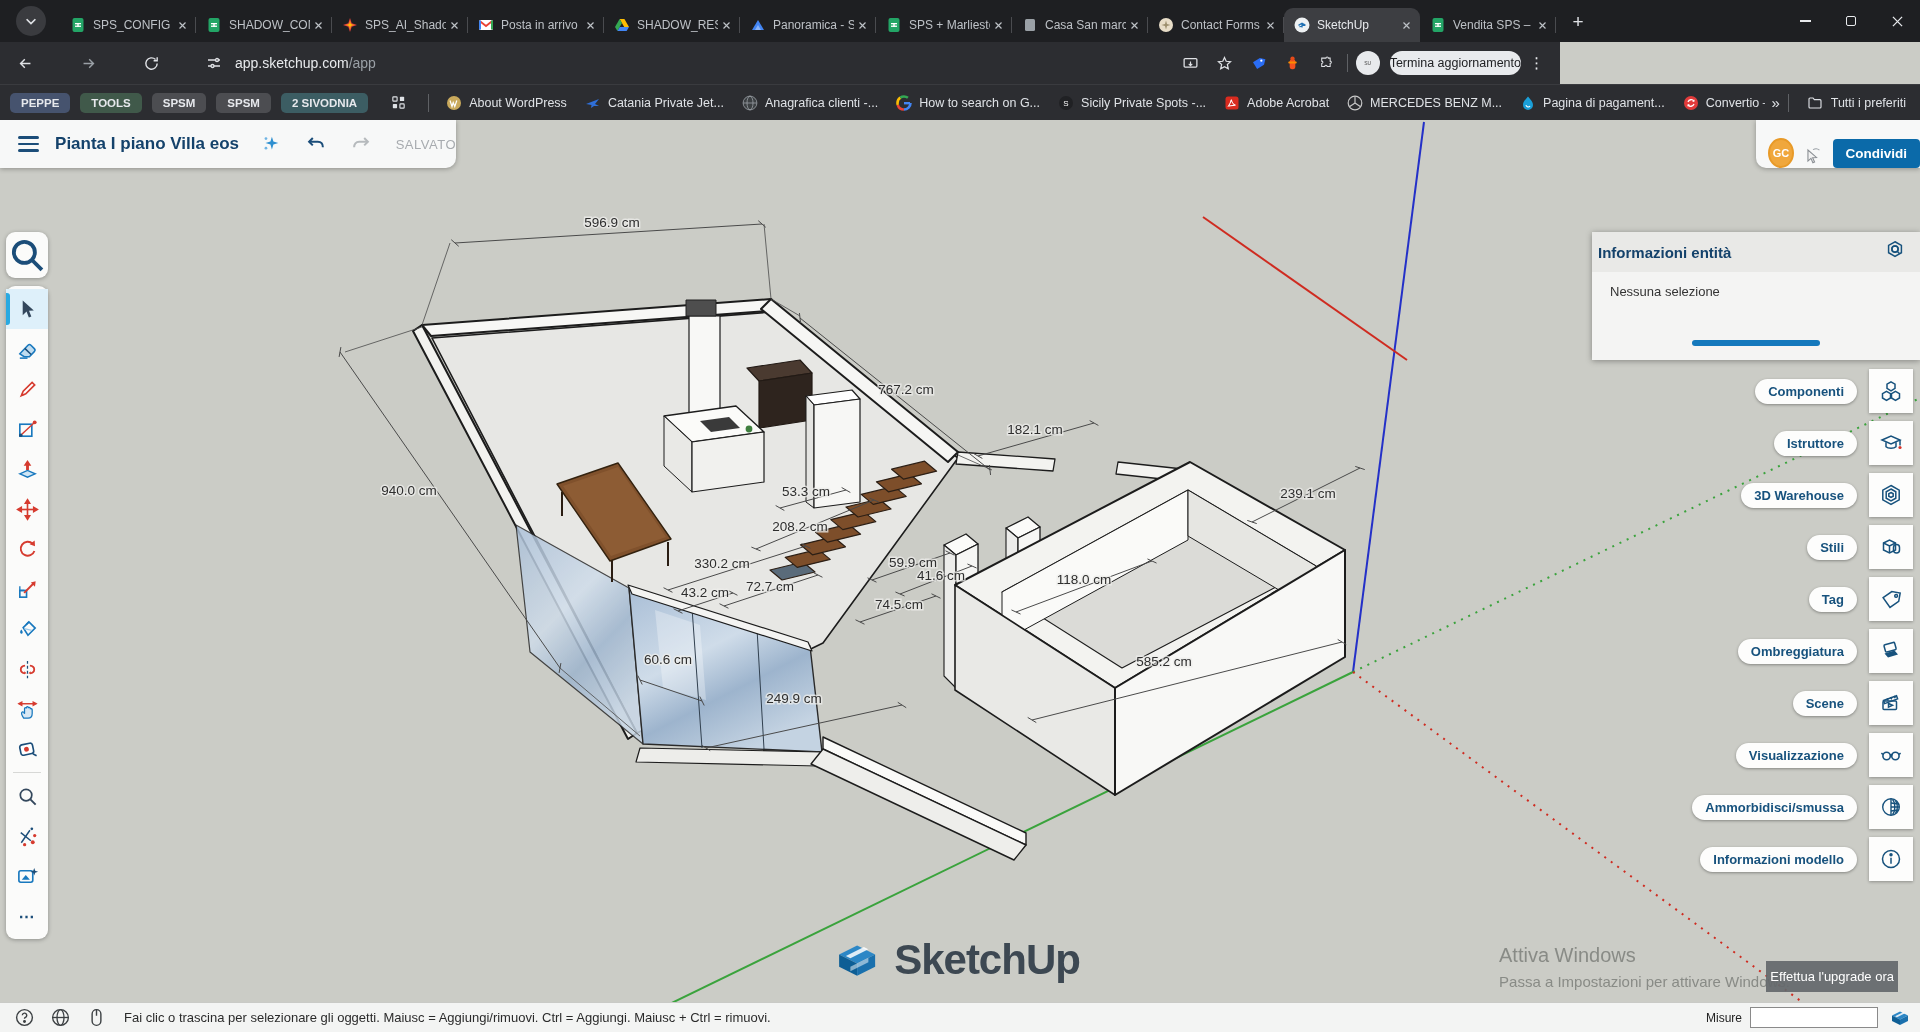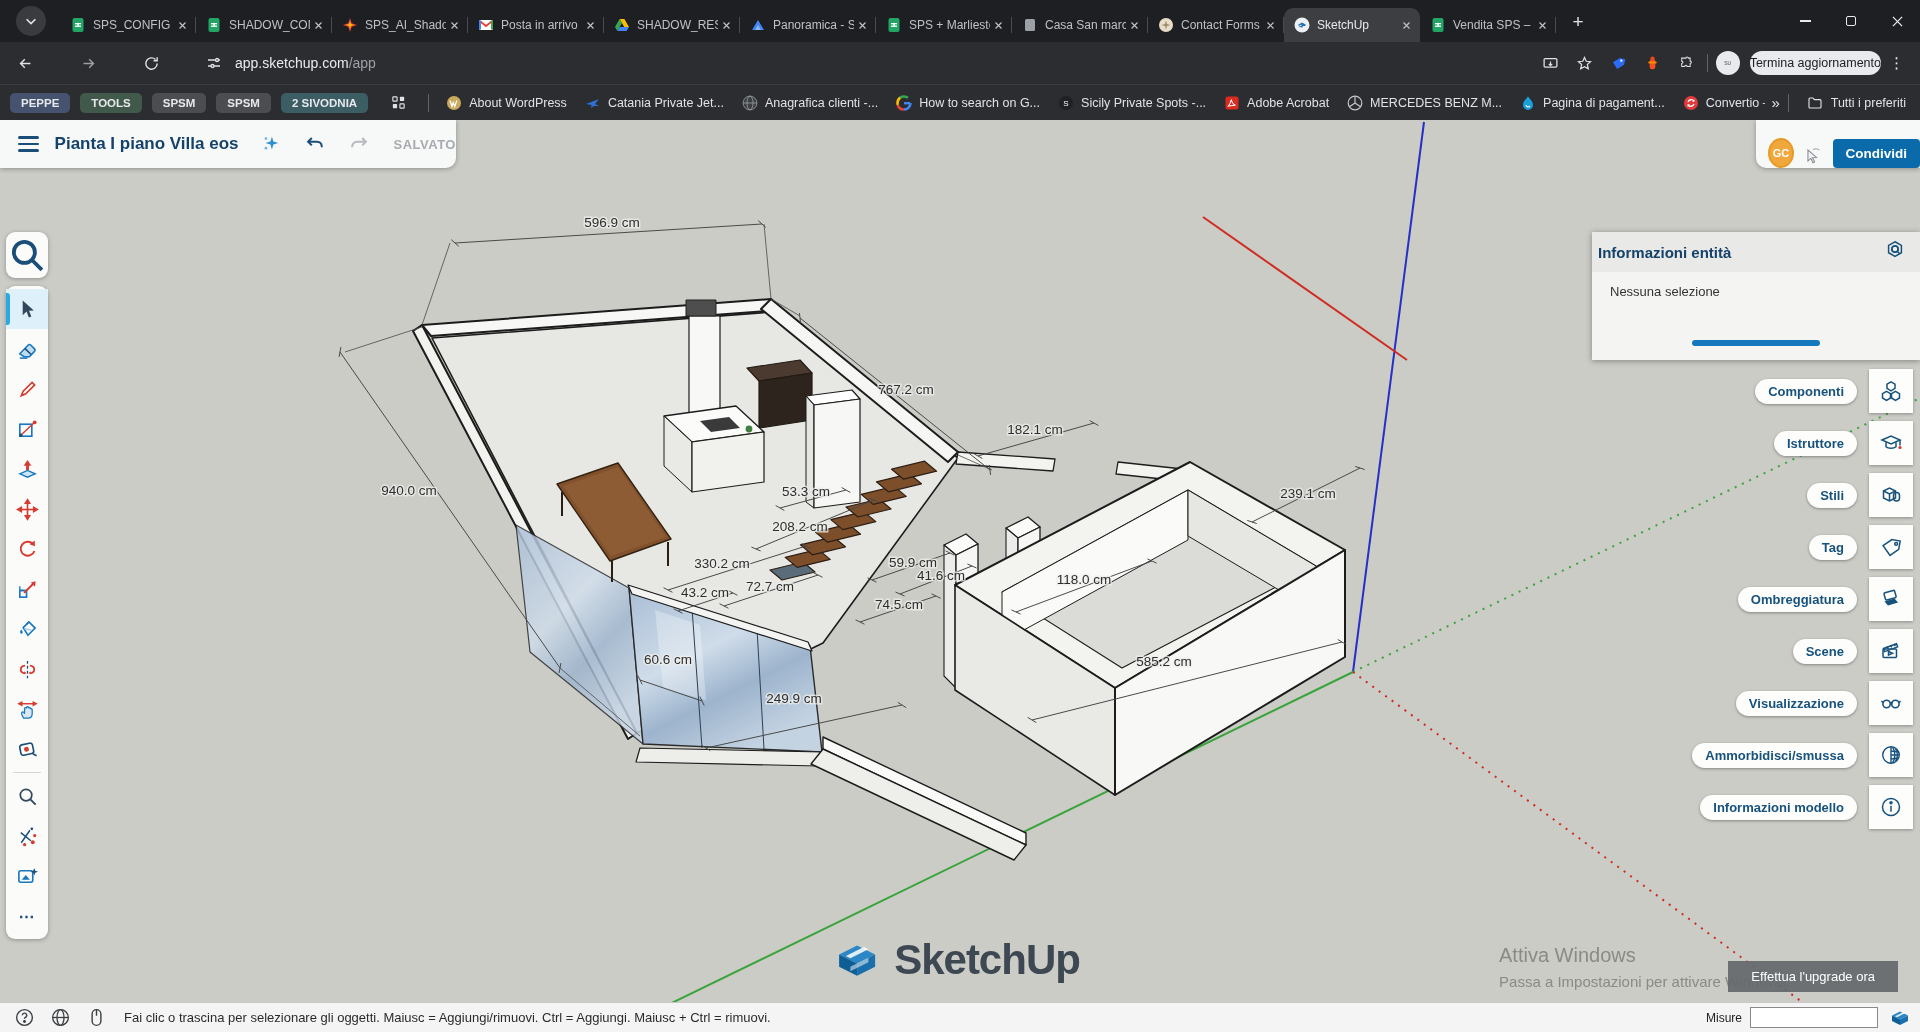--- a/index.html
+++ b/index.html
@@ -17,21 +17,21 @@
   .tab .tlabel { flex:1; white-space:nowrap; overflow:hidden; }
   .tab .tclose { width:16px; height:16px; border-radius:50%; display:flex; align-items:center; justify-content:center; flex:none; }
   .tab .tclose svg { width:9px; height:9px; stroke:#bdc1c6; }
   #newtab { width:28px; height:28px; margin:0 0 6px 8px; display:flex; align-items:center; justify-content:center; color:#dfe1e5; font-size:19px; flex:none; }
   #win-controls { margin-left:auto; display:flex; height:42px; }
   .winbtn { width:46px; height:42px; display:flex; align-items:center; justify-content:center; }
   .winbtn .min { width:11px; height:1.5px; background:#e8eaed; }
   .winbtn .max { width:10px; height:10px; border:1.4px solid #e8eaed; border-radius:2px; }
   .winbtn svg { width:11px; height:11px; stroke:#e8eaed; }
 
-  #addressbar { position:absolute; top:42px; left:0; width:1920px; height:42px; background:#2c2d31; display:flex; align-items:center; z-index:50;gap:25px; }
+  #addressbar { position:absolute; top:42px; left:0; width:1560px; height:42px; background:#2c2d31; display:flex; align-items:center; z-index:50;gap:25px; }
   .nav-ic { width:26px; height:26px; margin-left:12px; display:flex; align-items:center; justify-content:center; }
   .nav-ic svg { width:17px; height:17px; }
   #omnibox { display:flex; align-items:center; margin-left:16px; flex:1; height:32px; }
   #omnibox .site-ic { width:18px; height:18px; margin-right:12px; }
   #url { font-size:14px; color:#e8eaed; }
   #url .path { color:#9aa0a6; }
   .addr-right { display:flex; align-items:center; margin-right:10px; }
   .ext-ic { width:24px; height:24px; margin-left:10px; display:flex; align-items:center; justify-content:center; }
   .ext-ic svg { width:17px; height:17px; }
   .vsep { width:1px; height:18px; background:#5f6165; margin:0 8px; }
@@ -53,21 +53,21 @@
   #canvas-area { position:absolute; top:120px; left:0; width:1920px; height:912px; background:#cbccc6; }
   #scene { position:absolute; top:0; left:0; width:1920px; height:912px; }
   svg text { font-family:"Liberation Sans", sans-serif; }
 
   #su-header { position:absolute; top:0; left:0; height:48px; width:456px; background:#f7f8f8; border-radius:0 0 10px 0; box-shadow:0 1px 5px rgba(0,0,0,.3); display:flex; align-items:center; z-index:20; }
   #hamburger { width:22px; margin:0 16px 0 18px; display:flex; flex-direction:column; gap:4px; }
   #hamburger div { height:2.5px; background:#1b4d79; border-radius:2px; }
   #su-title { color:#14426b; font-weight:bold; font-size:17px; white-space:nowrap; }
   .hdr-ic { width:26px; height:26px; margin-left:20px; display:flex; align-items:center; justify-content:center; }
   .hdr-ic svg { width:22px; height:22px; }
-  #saved-label { color:#a7abaf; font-weight:bold; font-size:13px; letter-spacing:.5px; margin-left:22px; }
+  #saved-label { color:#a7abaf; font-weight:normal; font-size:13px; letter-spacing:.5px; margin-left:22px; }
 
   #su-header-right { position:absolute; top:0; right:0; height:48px; width:164px; background:#f7f8f8; border-radius:0 0 0 10px; box-shadow:0 1px 5px rgba(0,0,0,.3); display:flex; align-items:flex-end; z-index:20; }
   #gc-avatar { width:30px; height:30px; border-radius:50%; background:#f0a73c; border:2px solid #e89a28; color:#fff; font-weight:bold; font-size:11px; display:flex; align-items:center; justify-content:center; margin-left:12px; }
   #hdr-cursor { width:24px; height:24px; margin-left:8px; }
   #share-btn { background:#0b6aa9; color:#fff; font-weight:bold; font-size:13.5px; border:none; border-radius:4px; padding:7px 13px; margin-left:10px; }
 
   #tool-search { position:absolute; top:112px; left:6px; width:42px; height:46px; background:#fbfbfa; border-radius:9px; box-shadow:0 1px 4px rgba(0,0,0,.3); display:flex; align-items:center; justify-content:center; z-index:20; }
   #tool-strip { position:absolute; top:166px; left:6px; width:42px; background:#fbfbfa; border-radius:9px; box-shadow:0 1px 4px rgba(0,0,0,.3); padding:3px 0; z-index:20; }
   .tool { width:42px; height:40px; display:flex; align-items:center; justify-content:center; position:relative; }
   .tool svg { width:23px; height:23px; }
@@ -99,21 +99,21 @@
   #measure-input { width:128px; height:21px; border:1px solid #8a8a8a; background:#fff; font-size:13px; padding:0 4px; }
   #mini-logo { width:24px; height:24px; margin:0 8px 0 10px; }
 
   #su-watermark { position:absolute; left:50%; transform:translateX(-52%); bottom:45px; display:flex; align-items:center; gap:10px; z-index:5; }
   #su-watermark svg { width:54px; height:54px; }
   #su-watermark .wm-text { font-size:42px; font-weight:bold; color:#3d4852; letter-spacing:-1px; }
 
   #activation { position:absolute; right:130px; bottom:42px; color:rgba(125,127,122,.85); z-index:6; }
   #activation .l1 { font-size:20px; }
   #activation .l2 { font-size:15px; margin-top:6px; white-space:nowrap; }
-  #upgrade-btn { position:absolute; right:22px; bottom:40px; background:rgba(100,104,107,.92); color:#fff; font-size:13px; border:none; padding:8px 23px; z-index:7; white-space:nowrap; }
+  #upgrade-btn { position:absolute; right:22px; bottom:40px; background:rgba(100,104,107,.92); color:#fff; font-size:13px; border:none; padding:8px 4px; z-index:7; white-space:nowrap; }
 </style>
 </head>
 <body>
 
 <div id="tabbar">
   <div id="tab-search">
     <svg viewBox="0 0 16 16" fill="none" stroke="#dfe1e5" stroke-width="2">
         <path d="M3 6 L8 11 L13 6"></path>
       </svg>
   </div>
@@ -857,20 +857,30 @@
         <div class="rb-icon">
           <svg viewBox="0 0 24 24" fill="none" stroke="#17527d" stroke-width="1.5">
             <path d="M3 9 L12 5 L21 9 L12 13 Z"></path>
             <path d="M7 11.2 L7 15.8 C9 17.8 15 17.8 17 15.8 L17 11.2"></path>
             <line x1="21" y1="9" x2="21" y2="14.5"></line>
             <circle cx="21" cy="16.5" r="1.6" fill="#d8332a" stroke="none"></circle>
           </svg>
         </div>
       </div>
       <div class="rb-row">
+        <div class="rb-label">3D Warehouse</div>
+        <div class="rb-icon">
+          <svg viewBox="0 0 24 24" fill="none" stroke="#17527d" stroke-width="1.5">
+            <path d="M12 2.5 L20.2 7.2 L20.2 16.8 L12 21.5 L3.8 16.8 L3.8 7.2 Z"></path>
+            <path d="M12 6 L16.8 8.8 L16.8 15.2 L12 18 L7.2 15.2 L7.2 8.8 Z"></path>
+            <path d="M12 9.5 L14.2 10.8 L14.2 13.2 L12 14.5 L9.8 13.2 L9.8 10.8 Z"></path>
+          </svg>
+        </div>
+      </div>
+      <div class="rb-row">
         <div class="rb-label">Stili</div>
         <div class="rb-icon">
           <svg viewBox="0 0 24 24" fill="none" stroke="#17527d" stroke-width="1.5">
             <path d="M4.5 8 L10.5 5 L16.5 8 L16.5 15 L10.5 18 L4.5 15 Z"></path>
             <path d="M4.5 8 L10.5 11 L16.5 8 M10.5 11 L10.5 18"></path>
             <rect x="14.5" y="9.5" width="6" height="8.5" rx="3"></rect>
           </svg>
         </div>
       </div>
       <div class="rb-row">

